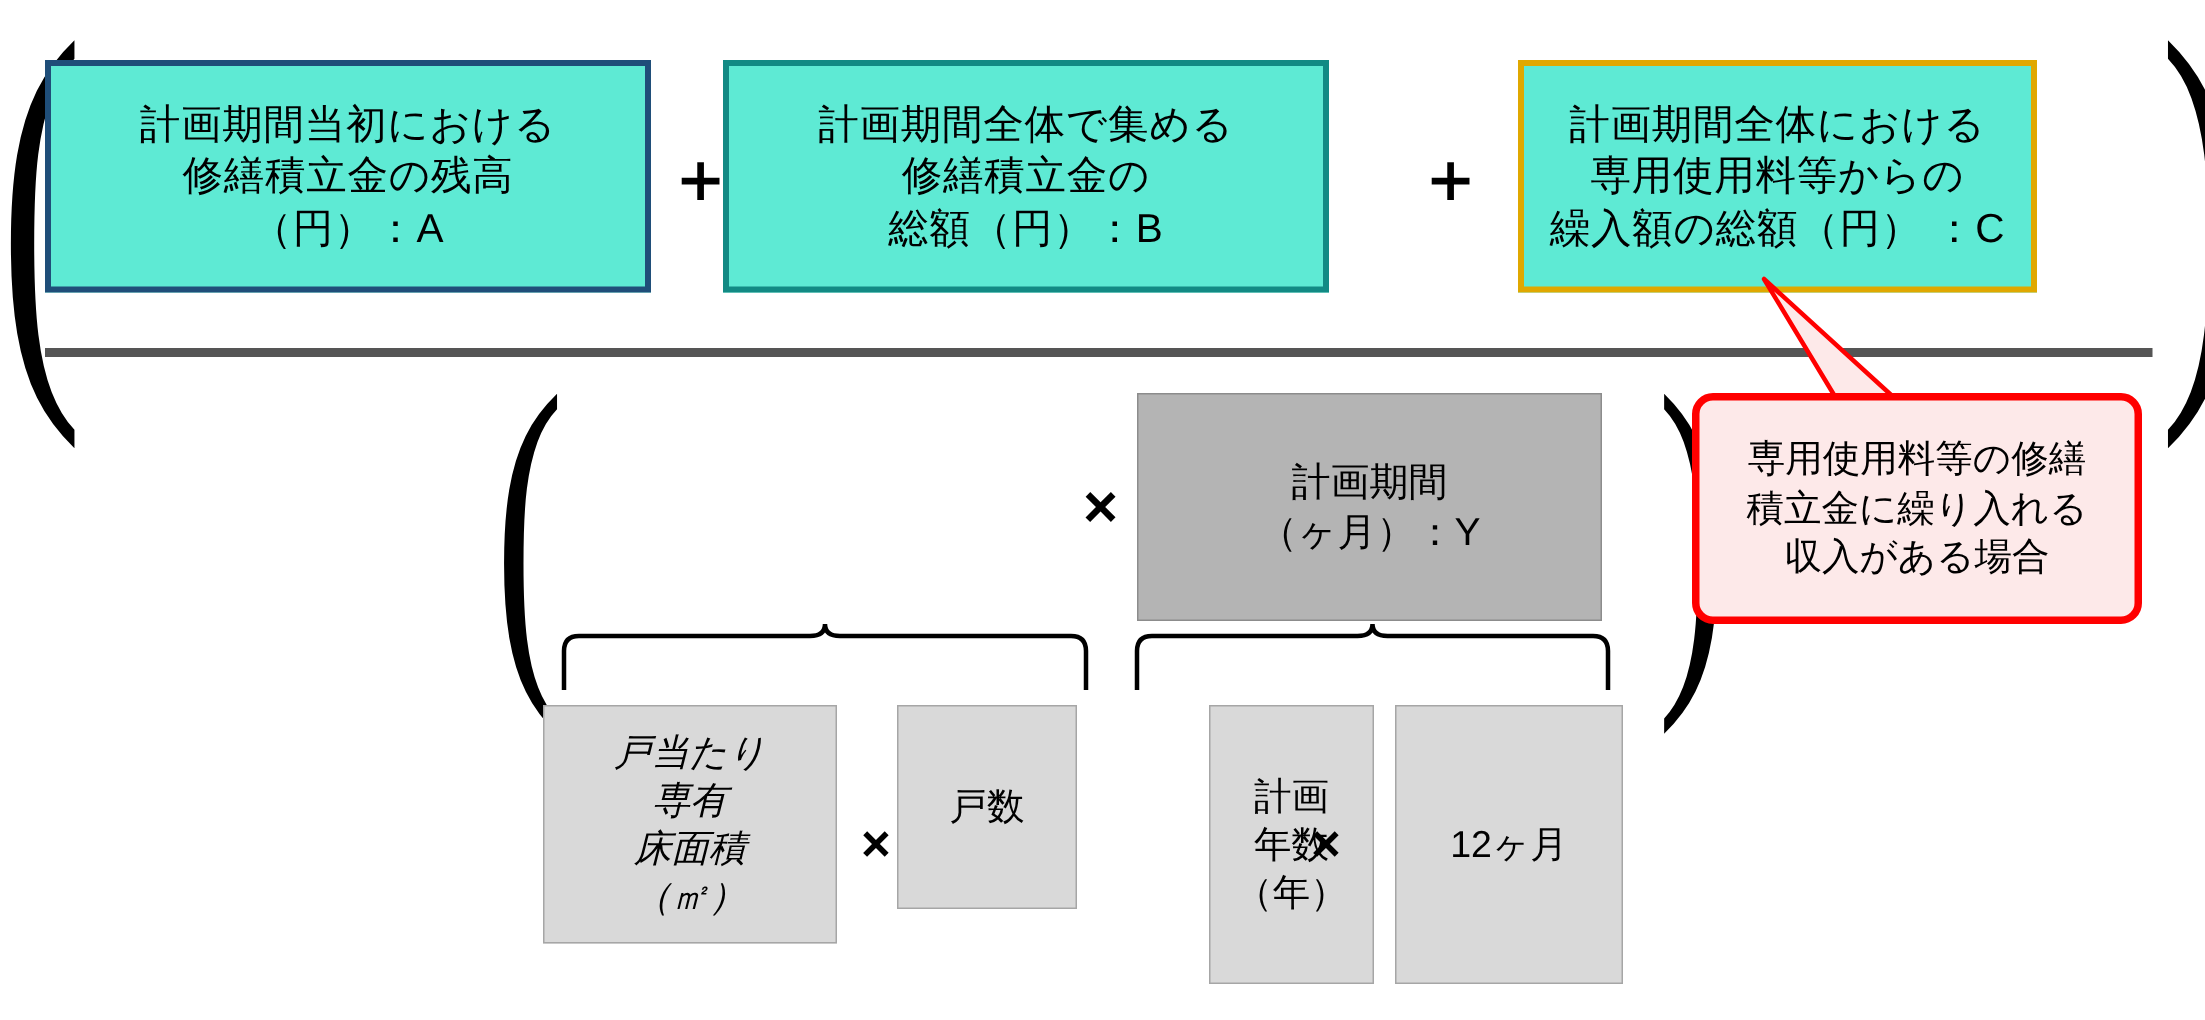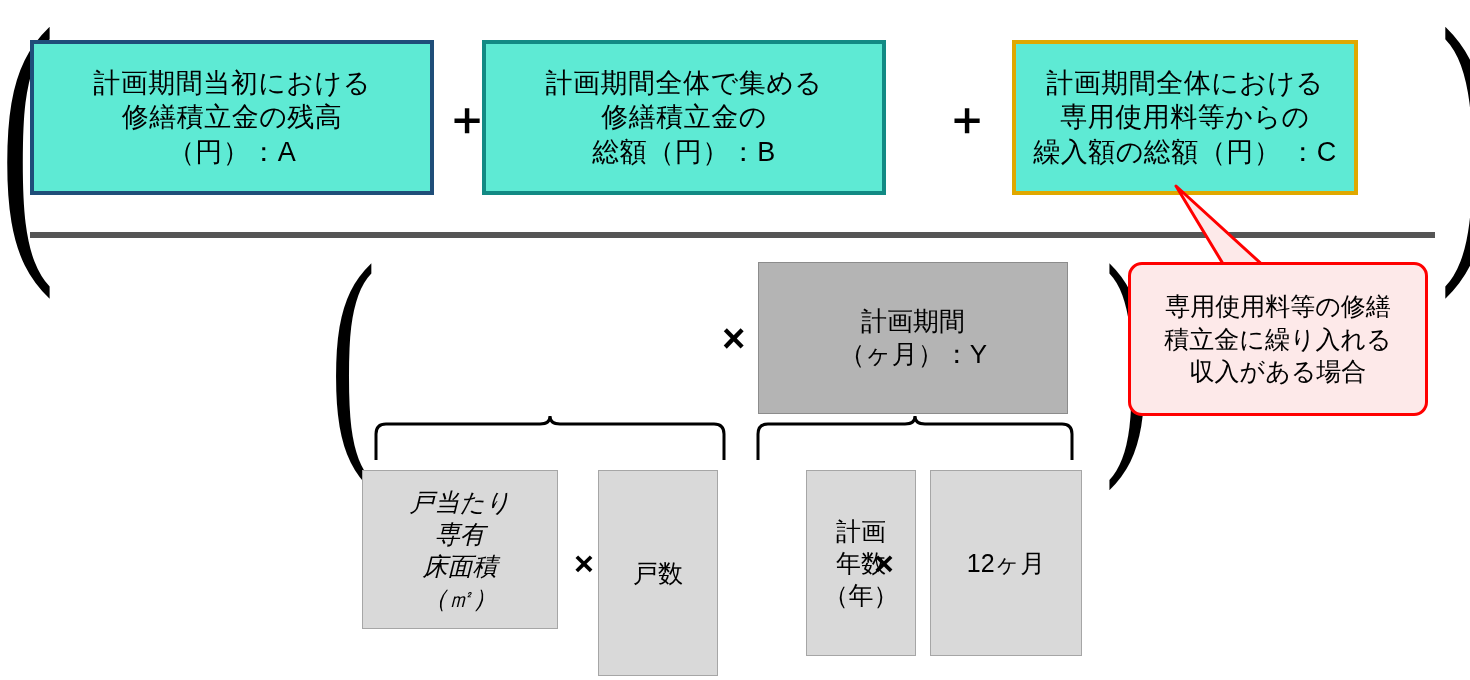--- a/index.html
+++ b/index.html
@@ -121,21 +121,21 @@
     line-height: 1;
   }
 
   
   .leaf-box {
     background: #d9d9d9;
     border: 1px solid #a6a6a6;
     font-size: 25px;
   }
   #leaf-area  { left: 362px; top: 470px; width: 196px; height: 159px; font-style: italic; }
-  #leaf-units { left: 598px; top: 470px; width: 120px; height: 206px; }
+  #leaf-units { left: 598px; top: 470px; width: 120px; height: 136px; }
   #leaf-years { left: 760px; top: 470px; width: 110px; height: 186px; margin-left: 46px; }
   #leaf-12m   { left: 930px; top: 470px; width: 152px; height: 186px; }
 
   .times-small {
     position: absolute;
     font-size: 34px;
     font-weight: bold;
     line-height: 1;
   }
   #times-leaf-1 { left: 574px; top: 546px; }
@@ -150,21 +150,21 @@
 
   
   #callout {
     position: absolute;
     left: 1128px;
     top: 262px;
     width: 300px;
     height: 154px;
     box-sizing: border-box;
     background: #fde9e9;
-    border: 3px solid #4c1d95;
+    border: 5px solid #4c1d95;
     border-radius: 14px;
     display: flex;
     align-items: center;
     justify-content: center;
     text-align: center;
     font-size: 25px;
     line-height: 1.3;
     white-space: pre-line;
   }
   #callout-tail {

